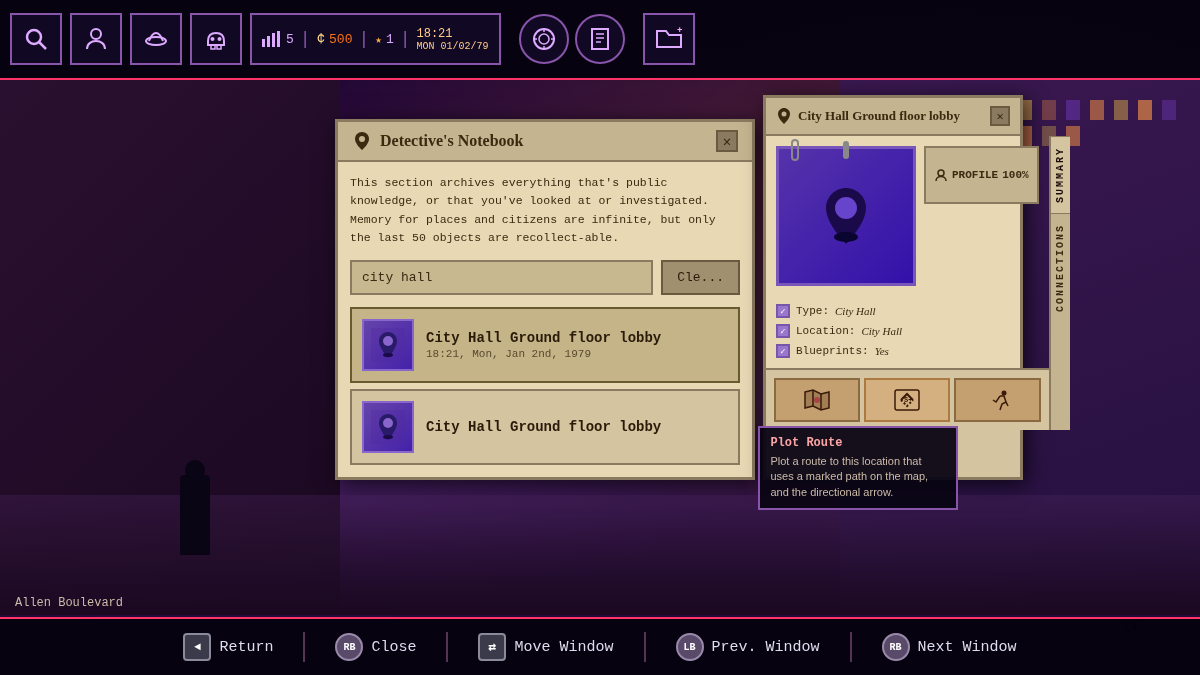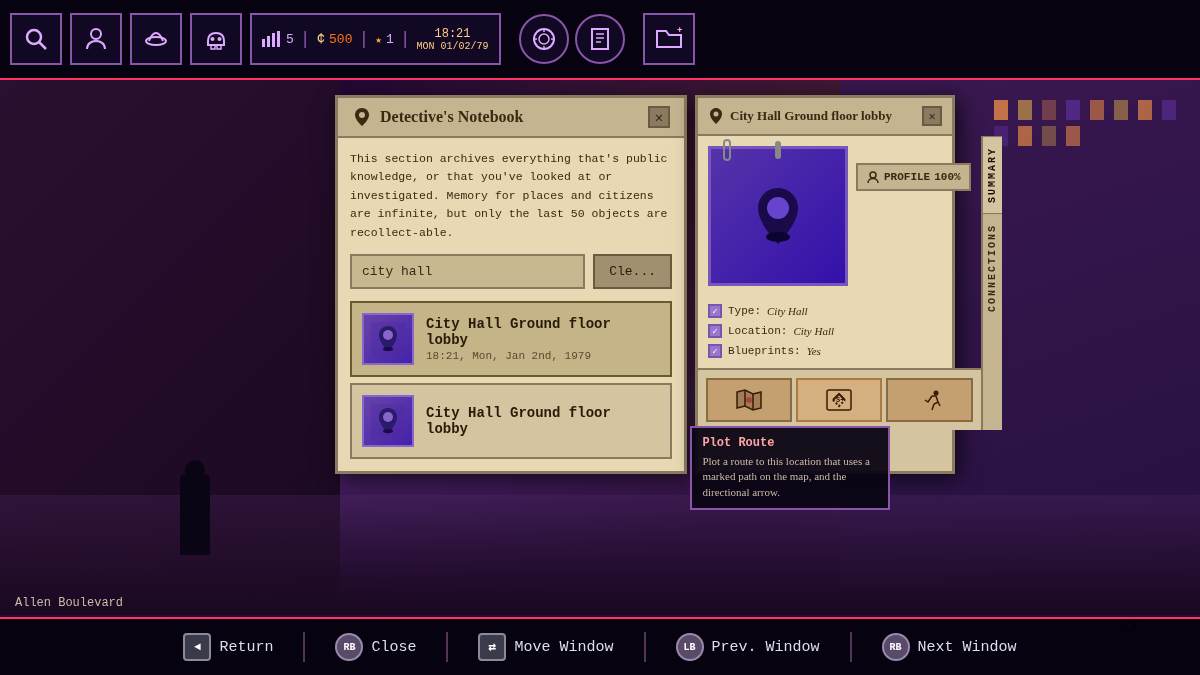--- a/index.html
+++ b/index.html
@@ -140,25 +140,26 @@
       position: absolute;
       top: 95px;
       left: 335px;
       display: flex;
       gap: 0;
       z-index: 50;
     }
 
     
     .notebook-panel {
-      width: 352px;
+      width: 420px;
       background: #d4c4a0;
       border: 3px solid #8a7a60;
       box-shadow: 4px 4px 20px rgba(0,0,0,0.7);
       position: relative;
+      margin-top: 24px;
     }
 
     .notebook-header {
       background: #c4b490;
       padding: 8px 14px;
       display: flex;
       align-items: center;
       justify-content: space-between;
       border-bottom: 2px solid #8a7a60;
     }
@@ -359,24 +360,23 @@
       background: #888;
       border-radius: 3px;
     }
 
     .profile-btn {
       display: flex;
       align-items: center;
       gap: 4px;
       background: #c4b490;
       border: 2px solid #8a7a60;
-      padding: 5px 8px;
+      padding: 20px 8px;
       cursor: pointer;
       margin-bottom: 10px;
-      margin-top: 17px;
     }
 
     .profile-btn-text {
       color: #3a2a10;
       font-size: 11px;
       font-weight: bold;
       font-family: 'Courier New', monospace;
     }
 
     .detail-props {
@@ -484,21 +484,21 @@
       color: #fca5a5;
       font-size: 12px;
       font-weight: bold;
       font-family: 'Courier New', monospace;
       margin-bottom: 4px;
     }
 
     .tooltip-text {
       color: #ccbbaa;
       font-size: 11px;
-      font-family: Liberation Serif, serif;
+      font-family: Liberation Sans, sans-serif;
       line-height: 1.4;
     }
 
     
     .bottom-bar {
       position: absolute;
       bottom: 0;
       left: 0;
       right: 0;
       height: 58px;
@@ -663,21 +663,21 @@
     <div class="hud-stat-item">
       <span style="color:#ffdd88;font-size:14px;">¢</span>
       <span style="color:#f97316;">500</span>
     </div>
     <span class="hud-separator">|</span>
     <div class="hud-stat-item">
       <span style="color:#ffaa44;font-size:11px;">★</span>
       <span>1</span>
     </div>
     <span class="hud-separator">|</span>
-    <div style="display:flex;flex-direction:column;align-items:center;">
+    <div style="display:flex;flex-direction:column;align-items:flex-start;">
       <span class="hud-time">18:21</span>
       <span class="hud-time" style="font-size:10px;">MON 01/02/79</span>
     </div>
   </div>
 
   <div class="hud-circle-icons">
     <div class="hud-circle">
       <svg width="26" height="26" viewBox="0 0 26 26">
         <circle cx="13" cy="13" r="10" stroke="#ddaaff" stroke-width="2" fill="none"></circle>
         <circle cx="13" cy="13" r="5" stroke="#ddaaff" stroke-width="1.5" fill="none"></circle>

